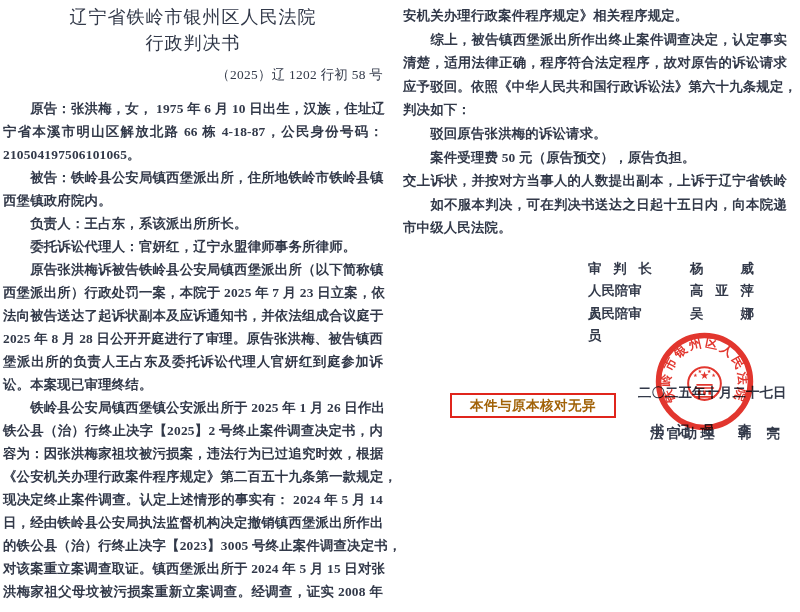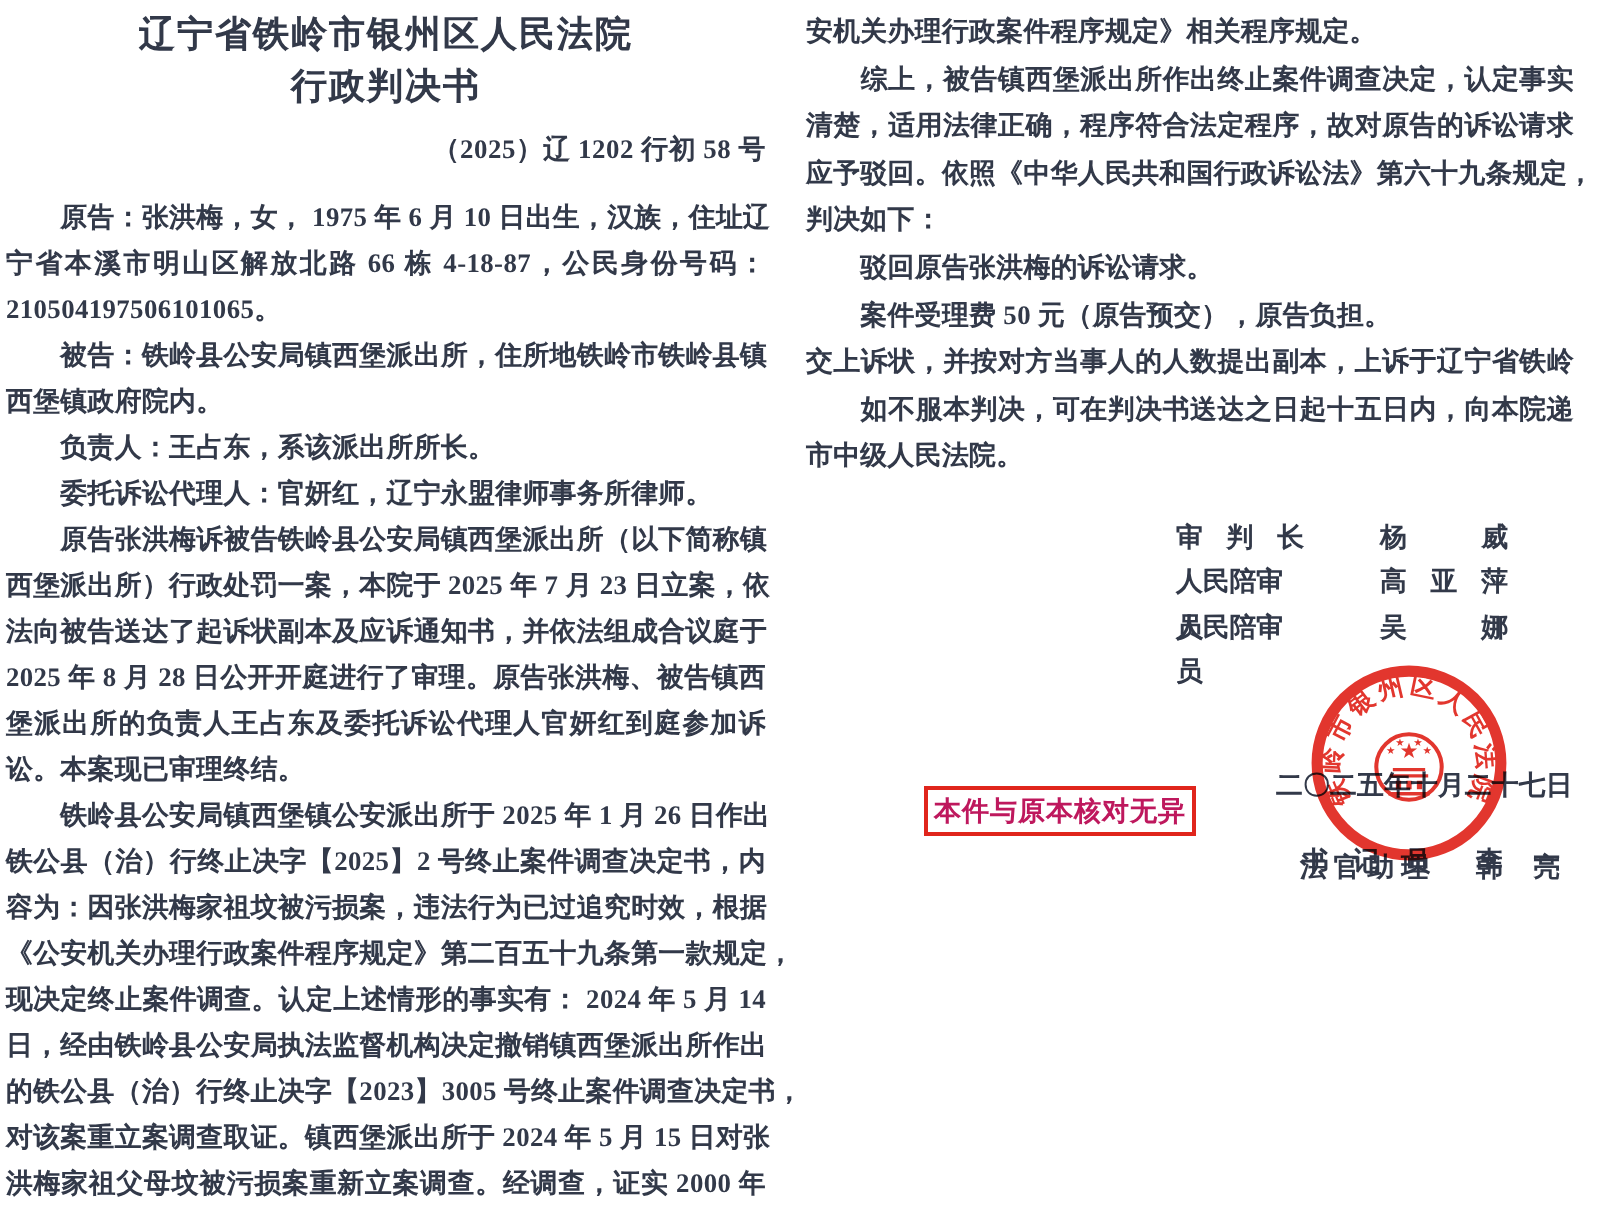--- a/index.html
+++ b/index.html
@@ -5,23 +5,23 @@
   html,body{margin:0;padding:0;background:#ffffff;}
   .page{
     position:relative;width:800px;height:612px;background:#ffffff;overflow:hidden;
     font-family:"Liberation Serif","DejaVu Serif",serif;
     color:#323949;
   }
   
   .col-left{position:absolute;left:3px;top:0;width:380px;}
   .col-right{position:absolute;left:403px;top:0;width:384px;padding-top:4px;}
   
-  .title{ text-align:center;font-weight:bold;font-size:18px;line-height:26px;letter-spacing:1px; }
+  .title{ text-align:center;font-weight:normal;font-size:18px;line-height:26px;letter-spacing:1px; }
   .title.first{margin-top:4px;}
-  .case-num{ text-align:right;font-size:13.4px;height:20px;line-height:20px;margin-top:9px;letter-spacing:0.3px;font-weight:700; }
+  .case-num{ text-align:right;font-size:13.4px;height:20px;line-height:20px;margin-top:9px;letter-spacing:0.3px;font-weight:400; }
   
   .body-lines{margin-top:12px;}
   .line{
     height:23px;line-height:23px;font-size:13.4px;letter-spacing:0.2px;font-weight:600;
     text-align:justify;text-align-last:justify;white-space:nowrap;overflow:visible;
   }
   .col-right .line{height:23.6px;line-height:23.6px;}
   .line.nj{text-align-last:left;}
   
   .sig-block{margin-top:18px;}
@@ -30,23 +30,23 @@
   .sig-role{width:64px;}
   .sig-name{width:64px;}
   
   .date-line{position:absolute;left:638px;top:384px;font-size:13.4px;font-weight:600;z-index:2;letter-spacing:0.1px;}
   .staff-row{position:absolute;display:flex;justify-content:space-between;font-size:13.4px;font-weight:600;z-index:2;}
   .staff-row .role{width:64px;}
   .staff-row .name{width:42px;}
   #staff-assistant{left:650px;top:425px;width:130px;gap:20px;}
   #staff-clerk{left:651px;top:422px;width:129px;}
   .verify-box{
-    position:absolute;left:462px;top:393px;z-index:2;
-    border:2.5px solid #e0251c;color:#be185d;font-weight:bold;
-    font-size:13.5px;line-height:19px;padding:1px 3px;letter-spacing:0.5px;white-space:nowrap;
+    position:absolute;left:450px;top:393px;z-index:2;
+    border:2.5px solid #e0251c;color:#a16207;font-weight:bold;
+    font-size:13.5px;line-height:19px;padding:1px 18px;letter-spacing:0.5px;white-space:nowrap;
   }
   .seal{position:absolute;left:652px;top:329px;width:105px;height:105px;z-index:3;mix-blend-mode:multiply;opacity:0.92;}
 </style>
 </head>
 <body>
 
 <div class="page">
 
   <div class="col-left">
     <div class="title first">辽宁省铁岭市银州区人民法院</div>
@@ -89,21 +89,21 @@
         <div class="line">《公安机关办理行政案件程序规定》第二百五十九条第一款规定，</div>
 
         <div class="line">现决定终止案件调查。认定上述情形的事实有： 2024 年 5 月 14</div>
 
         <div class="line">日，经由铁岭县公安局执法监督机构决定撤销镇西堡派出所作出</div>
 
         <div class="line">的铁公县（治）行终止决字【2023】3005 号终止案件调查决定书，</div>
 
         <div class="line">对该案重立案调查取证。镇西堡派出所于 2024 年 5 月 15 日对张</div>
 
-        <div class="line">洪梅家祖父母坟被污损案重新立案调查。经调查，证实 2000 年</div>
+        <div class="line">洪梅家祖父母坟被污损案重新立案调查。经调查，证实 2008 年</div>
       </div>
   </div>
 
   <div class="col-right">
     <div>
 
         <div class="line nj">安机关办理行政案件程序规定》相关程序规定。</div>
 
         <div class="line">　　综上，被告镇西堡派出所作出终止案件调查决定，认定事实</div>
 

